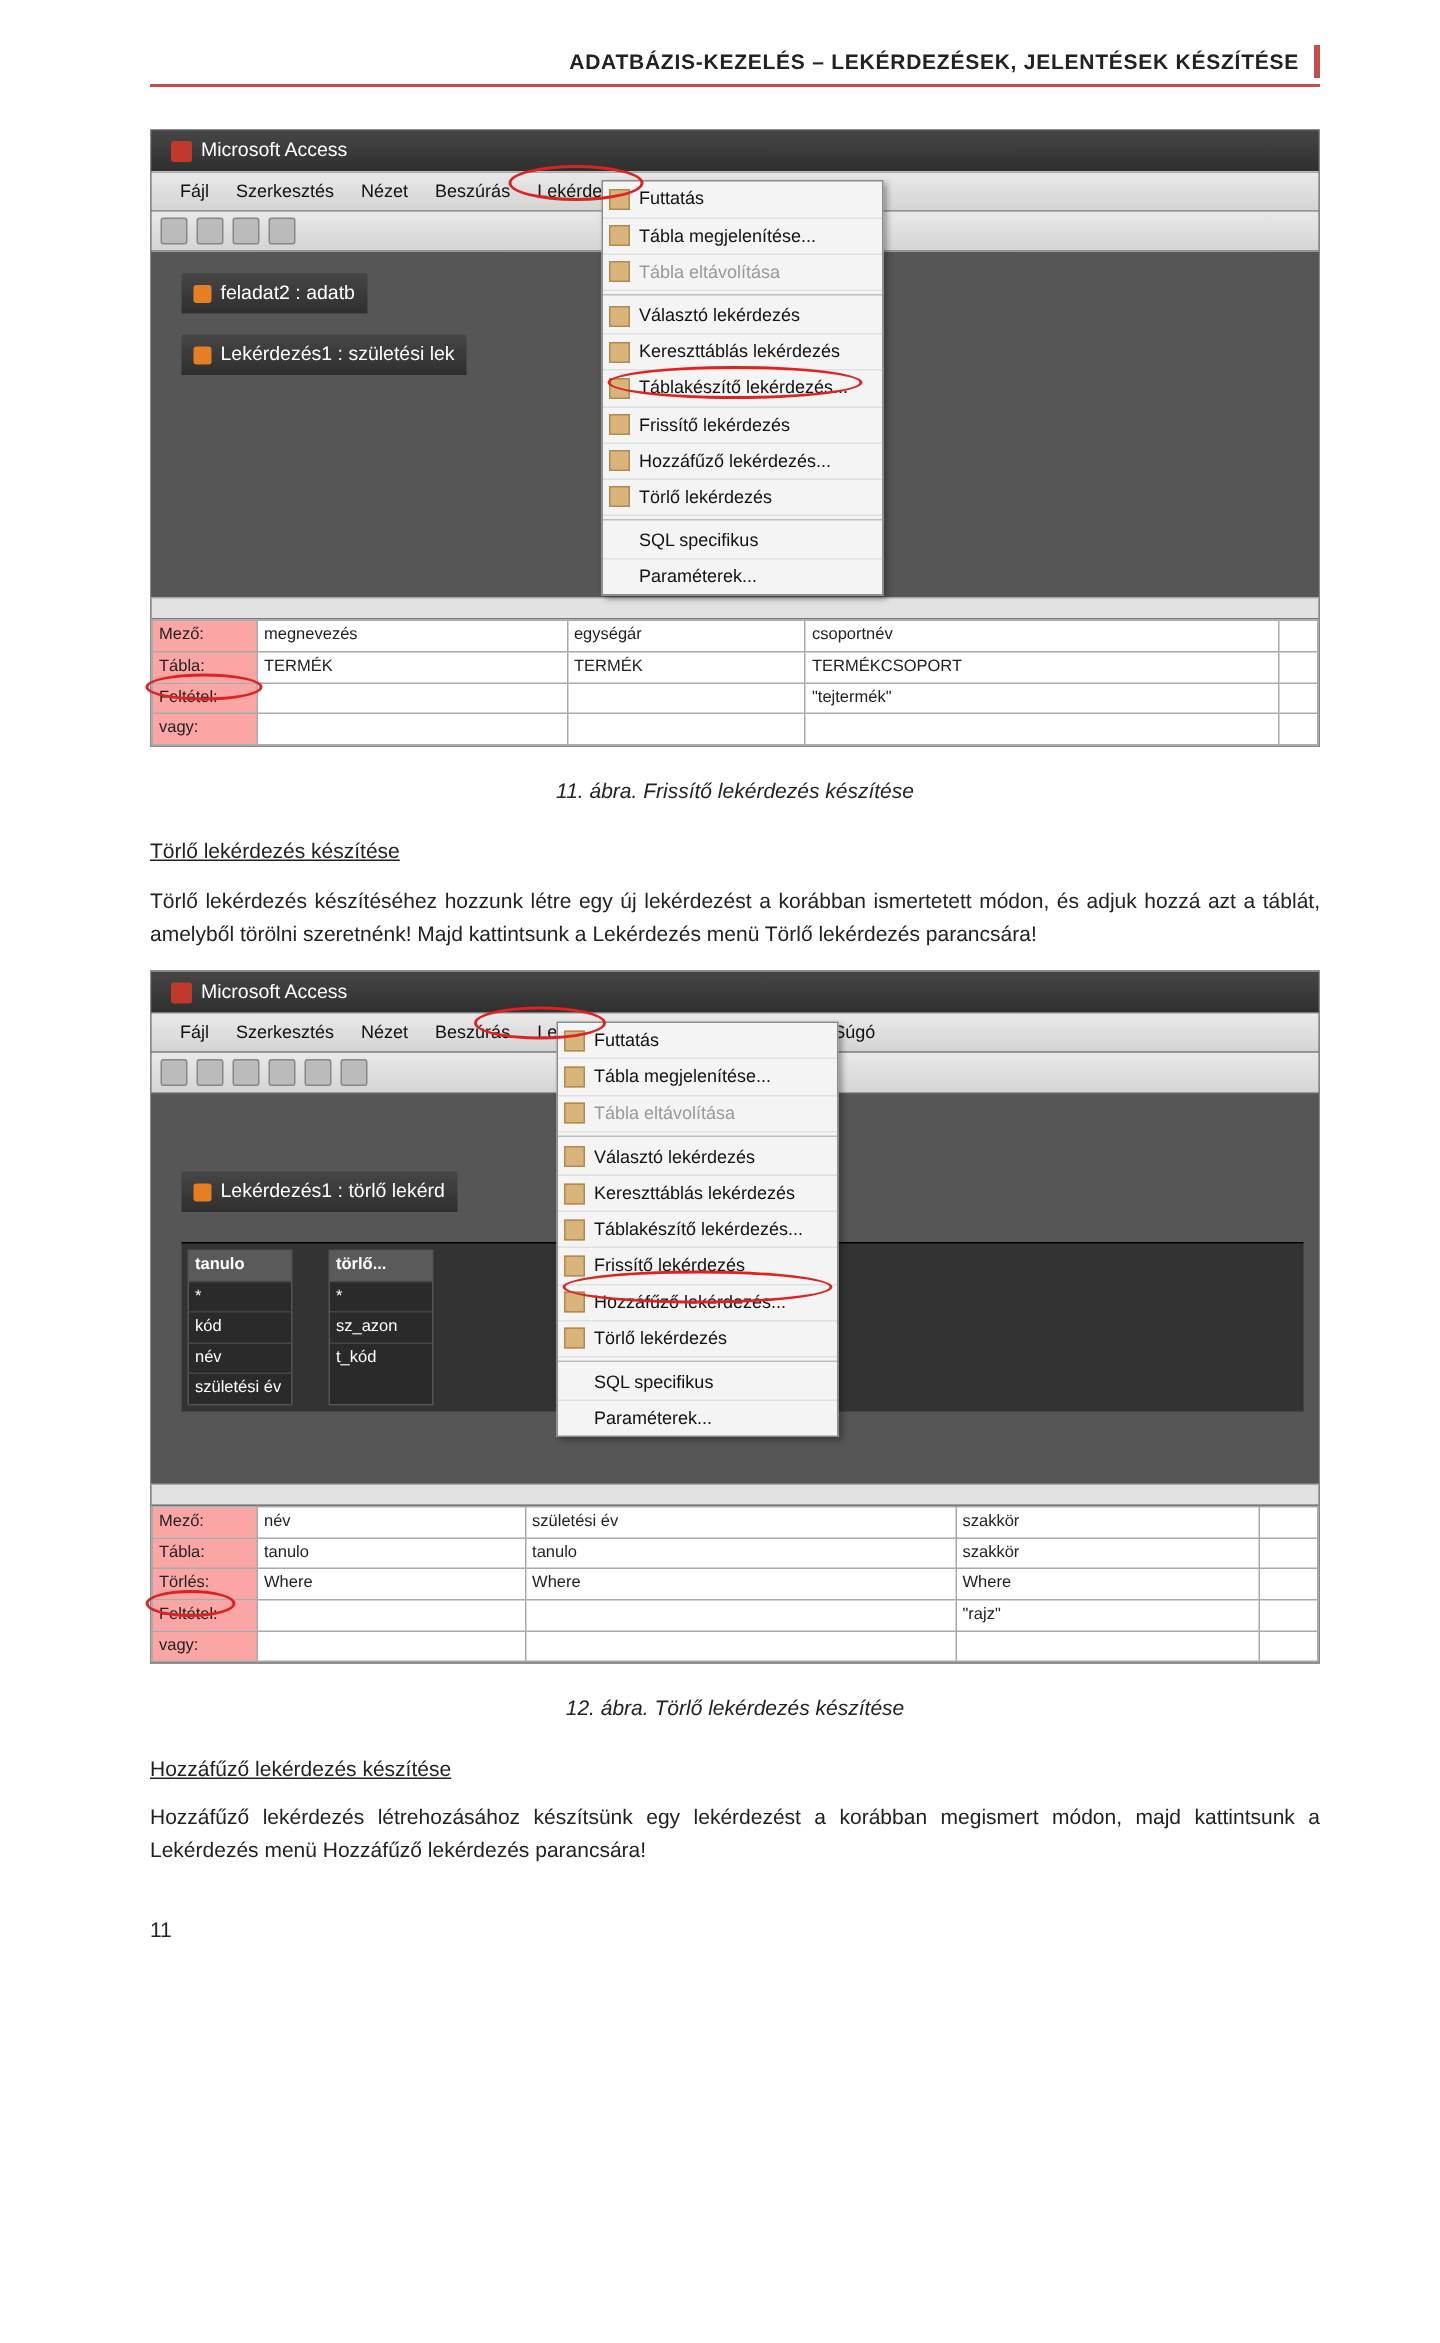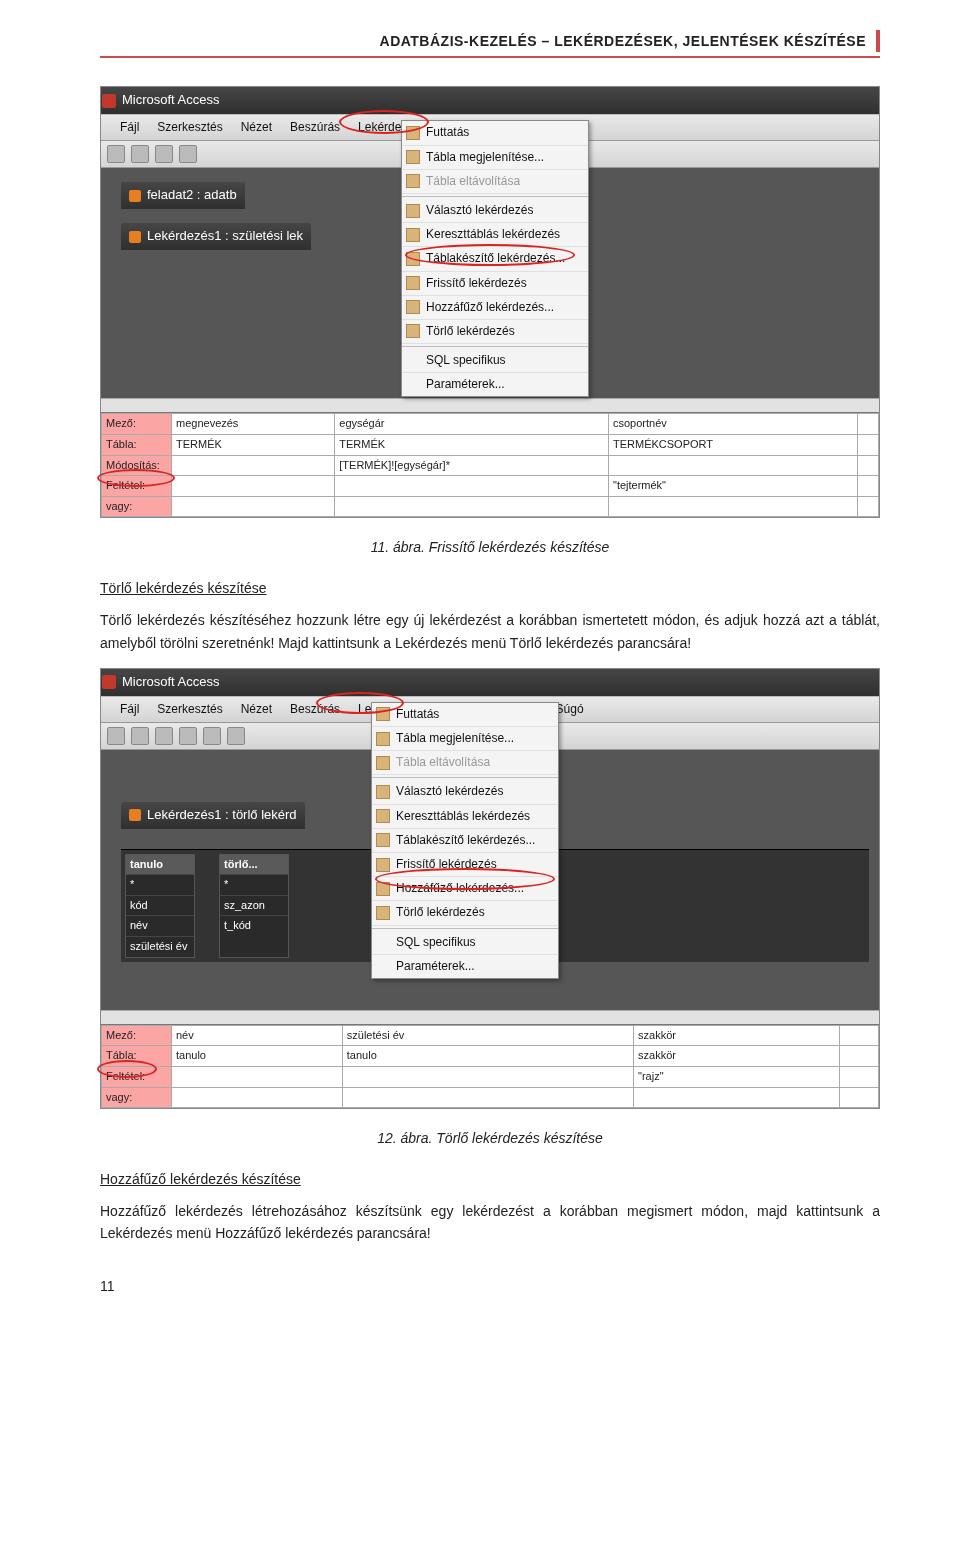--- a/index.html
+++ b/index.html
@@ -54,21 +54,21 @@
   .shot {
     border: 1px solid #888;
     background: #3f3f3f;
     margin: 10px auto 6px auto;
     position: relative;
     font-family: Tahoma, sans-serif;
   }
   .titlebar {
     background: linear-gradient(#464646,#2f2f2f);
     color: #fff;
-    padding: 3px 1px;
+    padding: 3px 13px;
     font-size: 13px;
     display: flex;
     align-items: center;
     gap: 6px;
   }
   .titlebar .logo {
     width: 14px; height: 14px; background: #c0392b; border-radius: 2px;
   }
   .menubar {
     background: linear-gradient(#e9e9e9,#d4d4d4);
@@ -269,27 +269,20 @@
           <td>megnevezés</td>
           <td>egységár</td>
           <td>csoportnév</td>
             <td></td>
           </tr>
       <tr>
             <td class="hdr">Tábla:</td>
           <td>TERMÉK</td>
           <td>TERMÉK</td>
           <td>TERMÉKCSOPORT</td>
-            <td></td>
-          </tr>
-      <tr>
-            <td class="hdr">Módosítás:</td>
-          <td></td>
-          <td>[TERMÉK]![egységár]*</td>
-          <td></td>
             <td></td>
           </tr>
       <tr>
             <td class="hdr">Feltétel:</td>
           <td></td>
           <td></td>
           <td>"tejtermék"</td>
             <td></td>
           </tr>
       <tr>
@@ -417,20 +410,27 @@
             <td></td>
           </tr>
       <tr>
             <td class="hdr">Tábla:</td>
           <td>tanulo</td>
           <td>tanulo</td>
           <td>szakkör</td>
             <td></td>
           </tr>
       <tr>
+            <td class="hdr">Törlés:</td>
+          <td>Where</td>
+          <td>Where</td>
+          <td>Where</td>
+            <td></td>
+          </tr>
+      <tr>
             <td class="hdr">Feltétel:</td>
           <td></td>
           <td></td>
           <td>"rajz"</td>
             <td></td>
           </tr>
       <tr>
             <td class="hdr">vagy:</td>
           <td></td>
             <td></td>

